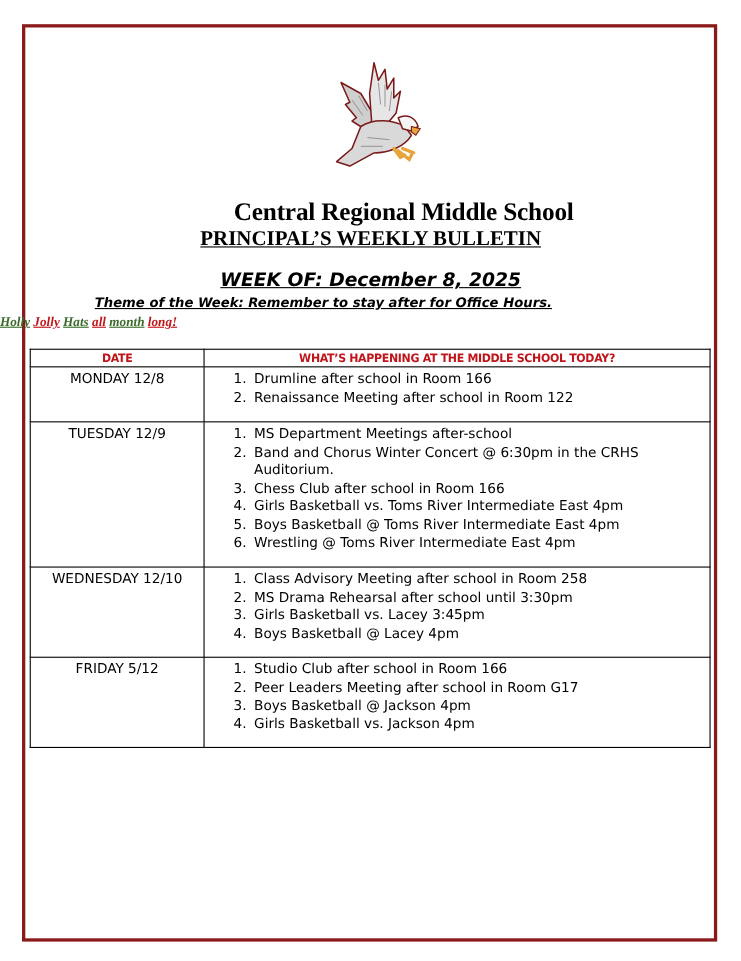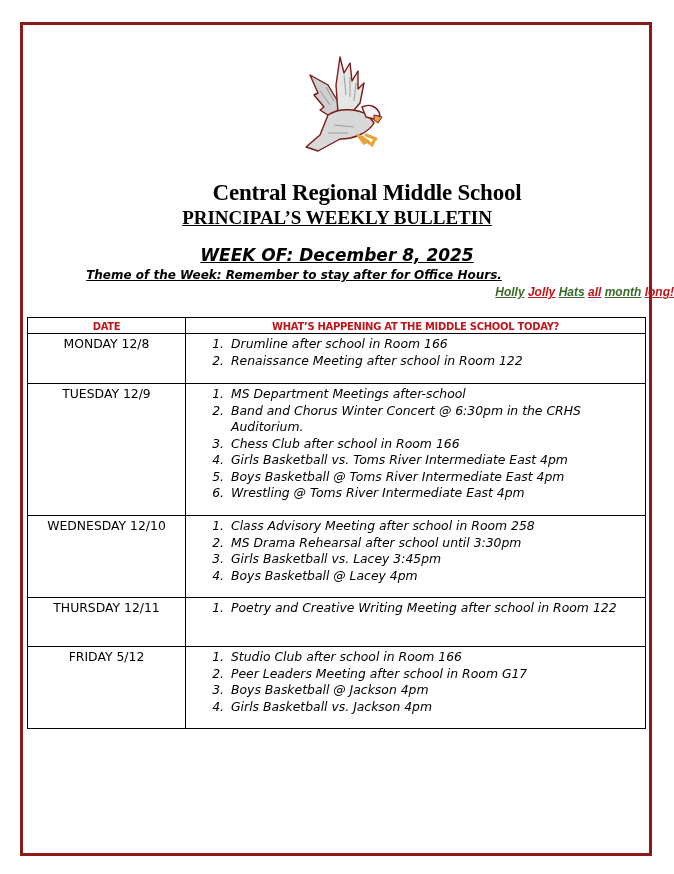--- a/index.html
+++ b/index.html
@@ -6,31 +6,31 @@
     body { width: 674px; height: 874px; position: relative; overflow: hidden; font-family: "DejaVu Sans", sans-serif; color: #000; }
     .frame { position: absolute; left: 20px; top: 22px; width: 626px; height: 828px; border: 3px solid #8b1a1a; }
     .logo { position: absolute; left: 288px; top: 55px; width: 100px; height: 105px; }
     .school-name { position: absolute; left: 0; width: 674px; top: 180px; text-align: center; font-family: "Liberation Serif", serif; font-weight: bold; font-size: 23px; letter-spacing: -0.2px; margin-left: 30px; }
     .bulletin { position: absolute; left: 0; width: 674px; top: 207px; text-align: center; font-family: "Liberation Serif", serif; font-weight: bold; font-size: 19px; color: #000000; }
     .bulletin span { text-decoration: underline; }
     .week { position: absolute; left: 0; width: 674px; top: 245px; text-align: center; font-family: "DejaVu Sans", sans-serif; font-weight: bold; font-style: italic; font-size: 17px; }
     .week span { text-decoration: underline; }
     .theme { position: absolute; left: 0; width: 588px; top: 268px; text-align: center; font-family: "DejaVu Sans", sans-serif; font-weight: bold; font-style: italic; font-size: 12px; }
     .theme span { text-decoration: underline; }
-    .holly { position: absolute; left: 0; width: 674px; top: 285px; text-align: right; font-family: Liberation Sans, sans-serif; font-weight: bold; font-style: italic; font-size: 12px; }
+    .holly { position: absolute; left: 0; width: 674px; top: 285px; text-align: left; font-family: Liberation Serif, serif; font-weight: bold; font-style: italic; font-size: 12px; }
     .holly span { text-decoration: underline; }
     .g { color: #3a6b2a; }
     .r { color: #c0161b; }
     table.sched { position: absolute; left: 27px; top: 317px; width: 619px; border-collapse: collapse; font-family: "DejaVu Sans", sans-serif; font-size: 12.4px; }
     table.sched td, table.sched th { border: 1.5px solid #000; vertical-align: top; padding: 0; }
     table.sched th { height: 15px; font-family: "DejaVu Sans", sans-serif; font-weight: 900; font-size: 10px; color: #c0161b; text-align: center; vertical-align: middle; letter-spacing: -0.3px; text-transform: uppercase; transform: scaleY(1.05); }
     .col-date { width: 157px; }
     .date-cell { text-align: center; padding-top: 2px !important; }
     .events-cell ol { margin: 2px 0 0 0; padding-left: 42px; line-height: 16.5px; }
-    .events-cell li { padding-left: 3px; font-style: italic; }
+    .events-cell li { padding-left: 3px; }
   </style>
 </head>
 <body>
 
 <div class="frame"></div>
 
 <svg class="logo" viewBox="0 0 100 105" xmlns="http://www.w3.org/2000/svg">
   <g stroke="#7a1a1a" stroke-width="1.4" stroke-linejoin="round">
 
     <path d="M22 20 L30 38 L26 40 L36 52 L32 55 L46 64 L52 50 L40 30 Z" fill="#cfcfcf"></path>
@@ -101,28 +101,20 @@
       <td class="date-cell">WEDNESDAY 12/10</td>
       <td class="events-cell">
         <ol>
           <li>Class Advisory Meeting after school in Room 258</li>
           <li>MS Drama Rehearsal after school until 3:30pm</li>
           <li>Girls Basketball vs. Lacey 3:45pm</li>
           <li>Boys Basketball @ Lacey 4pm</li>
         </ol>
       </td>
     </tr>
-    <tr style="height:49px;">
-      <td class="date-cell">THURSDAY 12/11</td>
-      <td class="events-cell">
-        <ol>
-          <li>Poetry and Creative Writing Meeting after school in Room 122</li>
-        </ol>
-      </td>
-    </tr>
     <tr style="height:82px;">
       <td class="date-cell">FRIDAY 5/12</td>
       <td class="events-cell">
         <ol>
           <li>Studio Club after school in Room 166</li>
           <li>Peer Leaders Meeting after school in Room G17</li>
           <li>Boys Basketball @ Jackson 4pm</li>
           <li>Girls Basketball vs. Jackson 4pm</li>
         </ol>
       </td>

